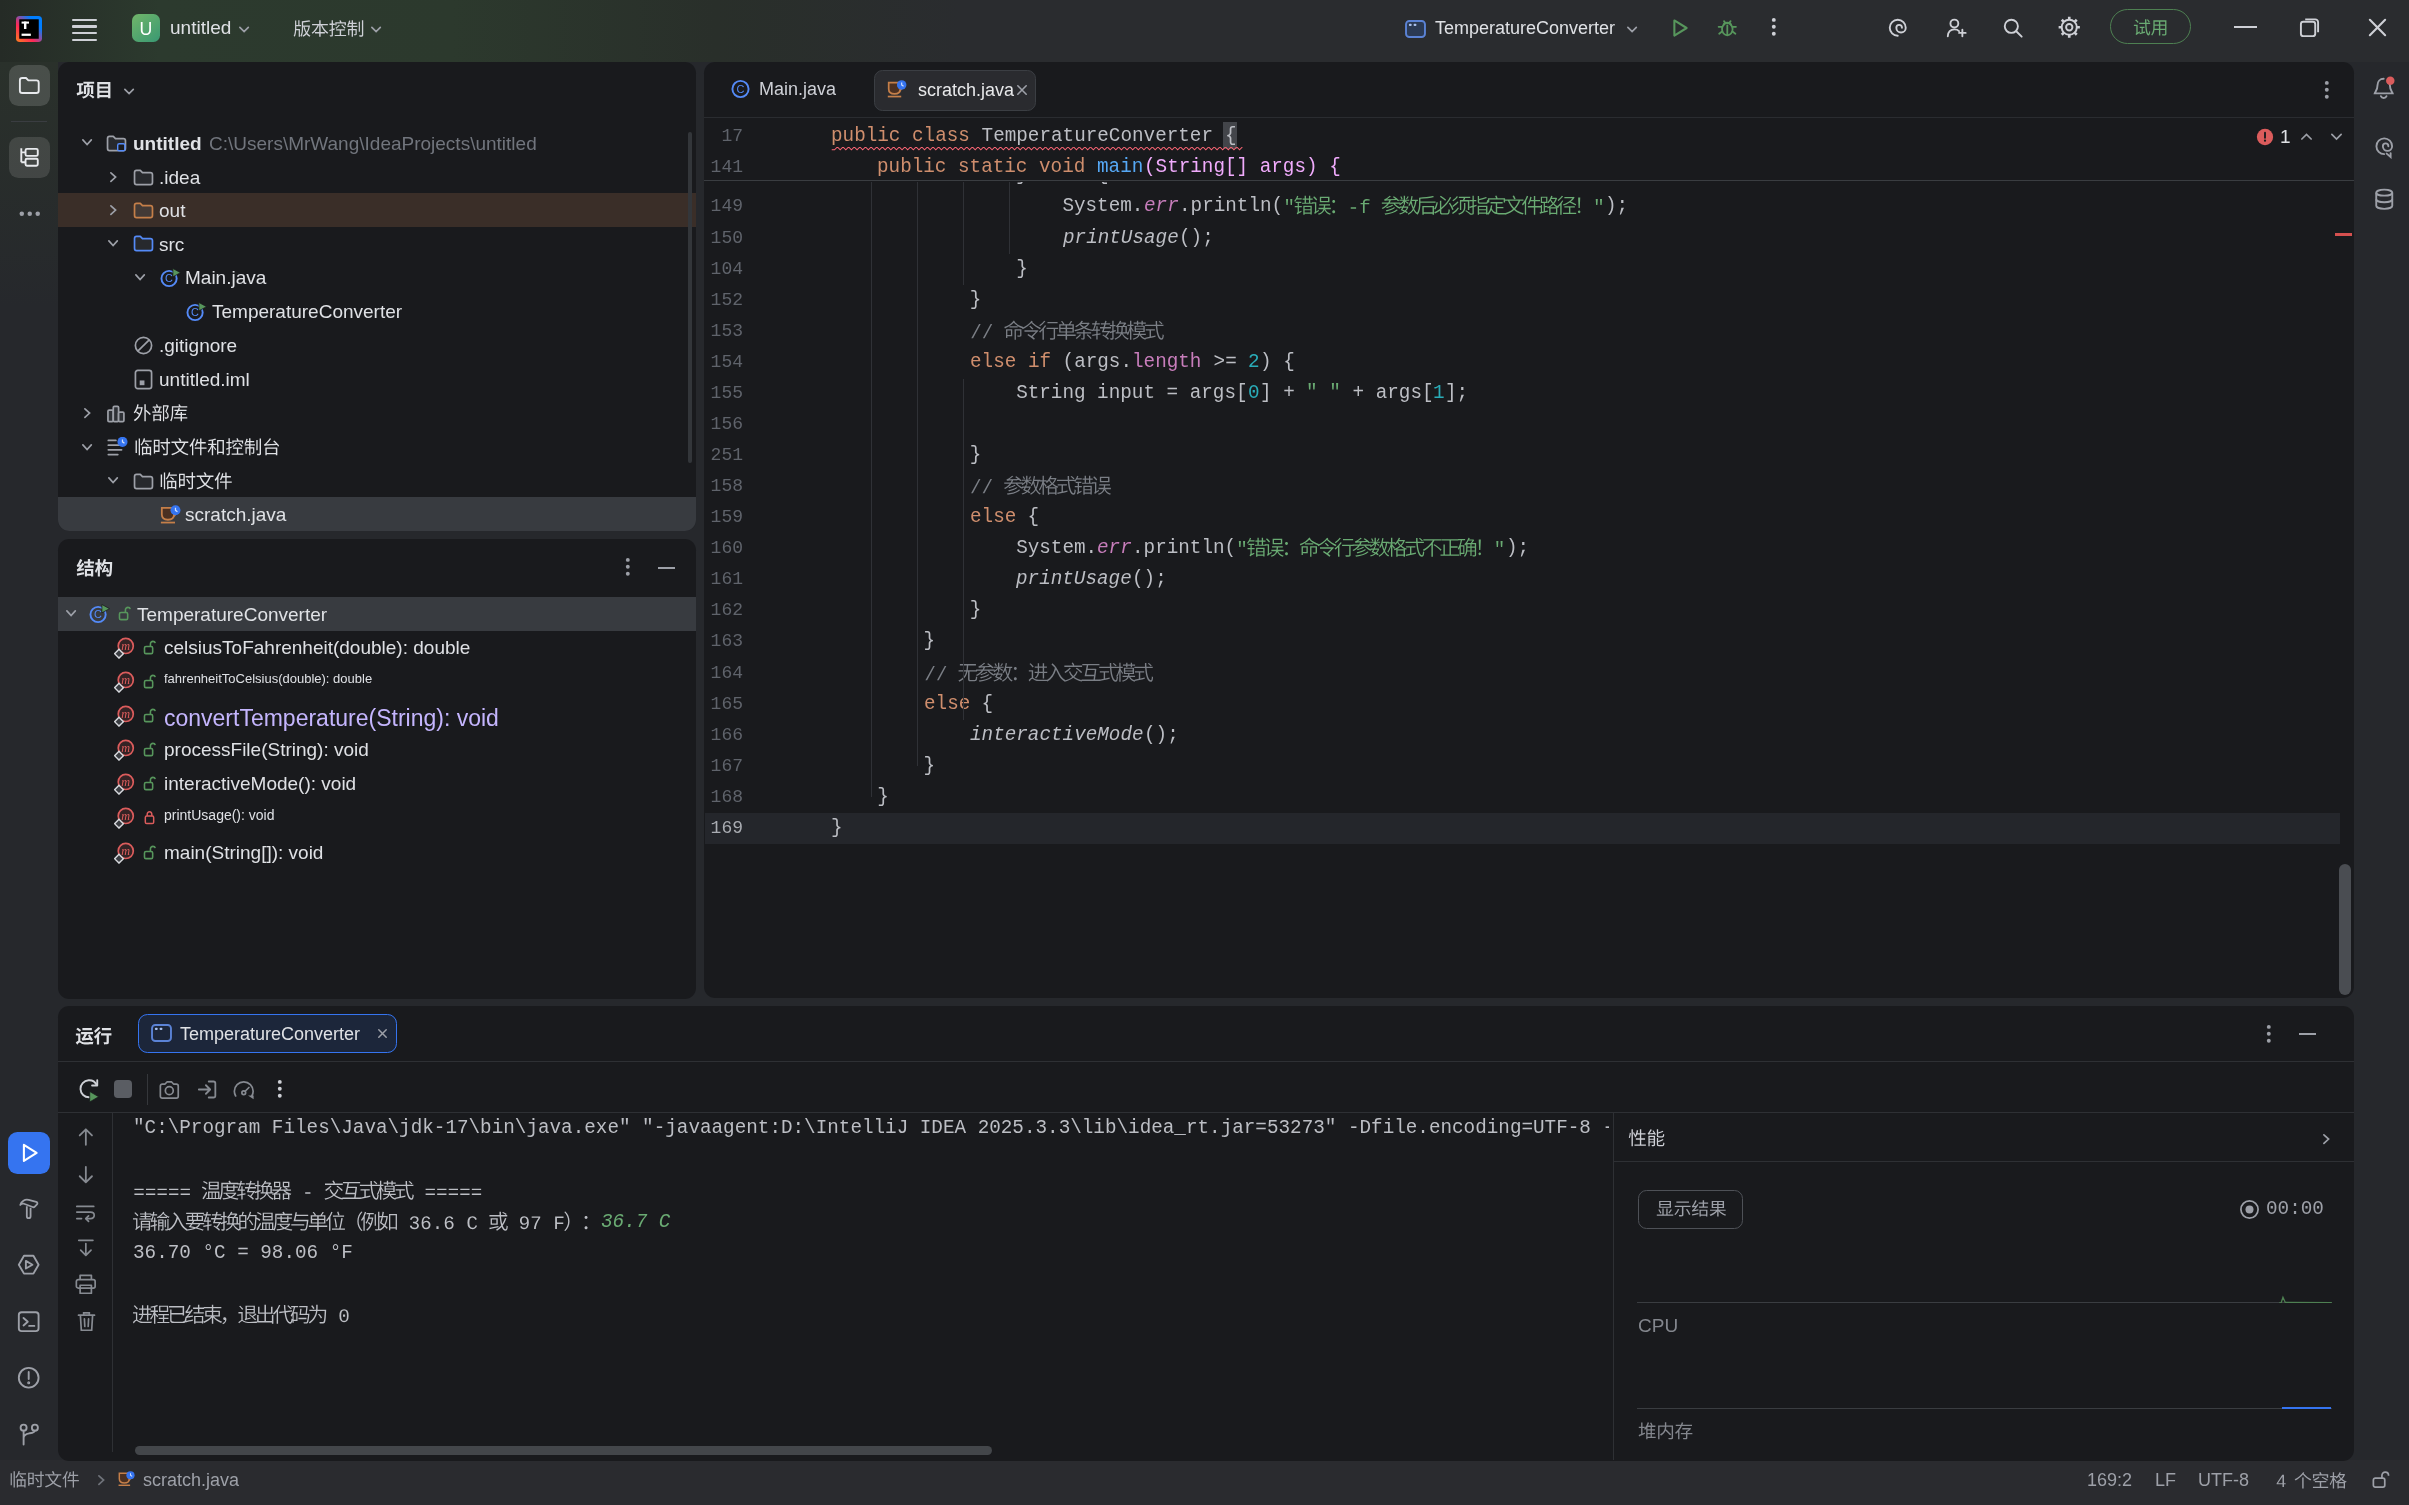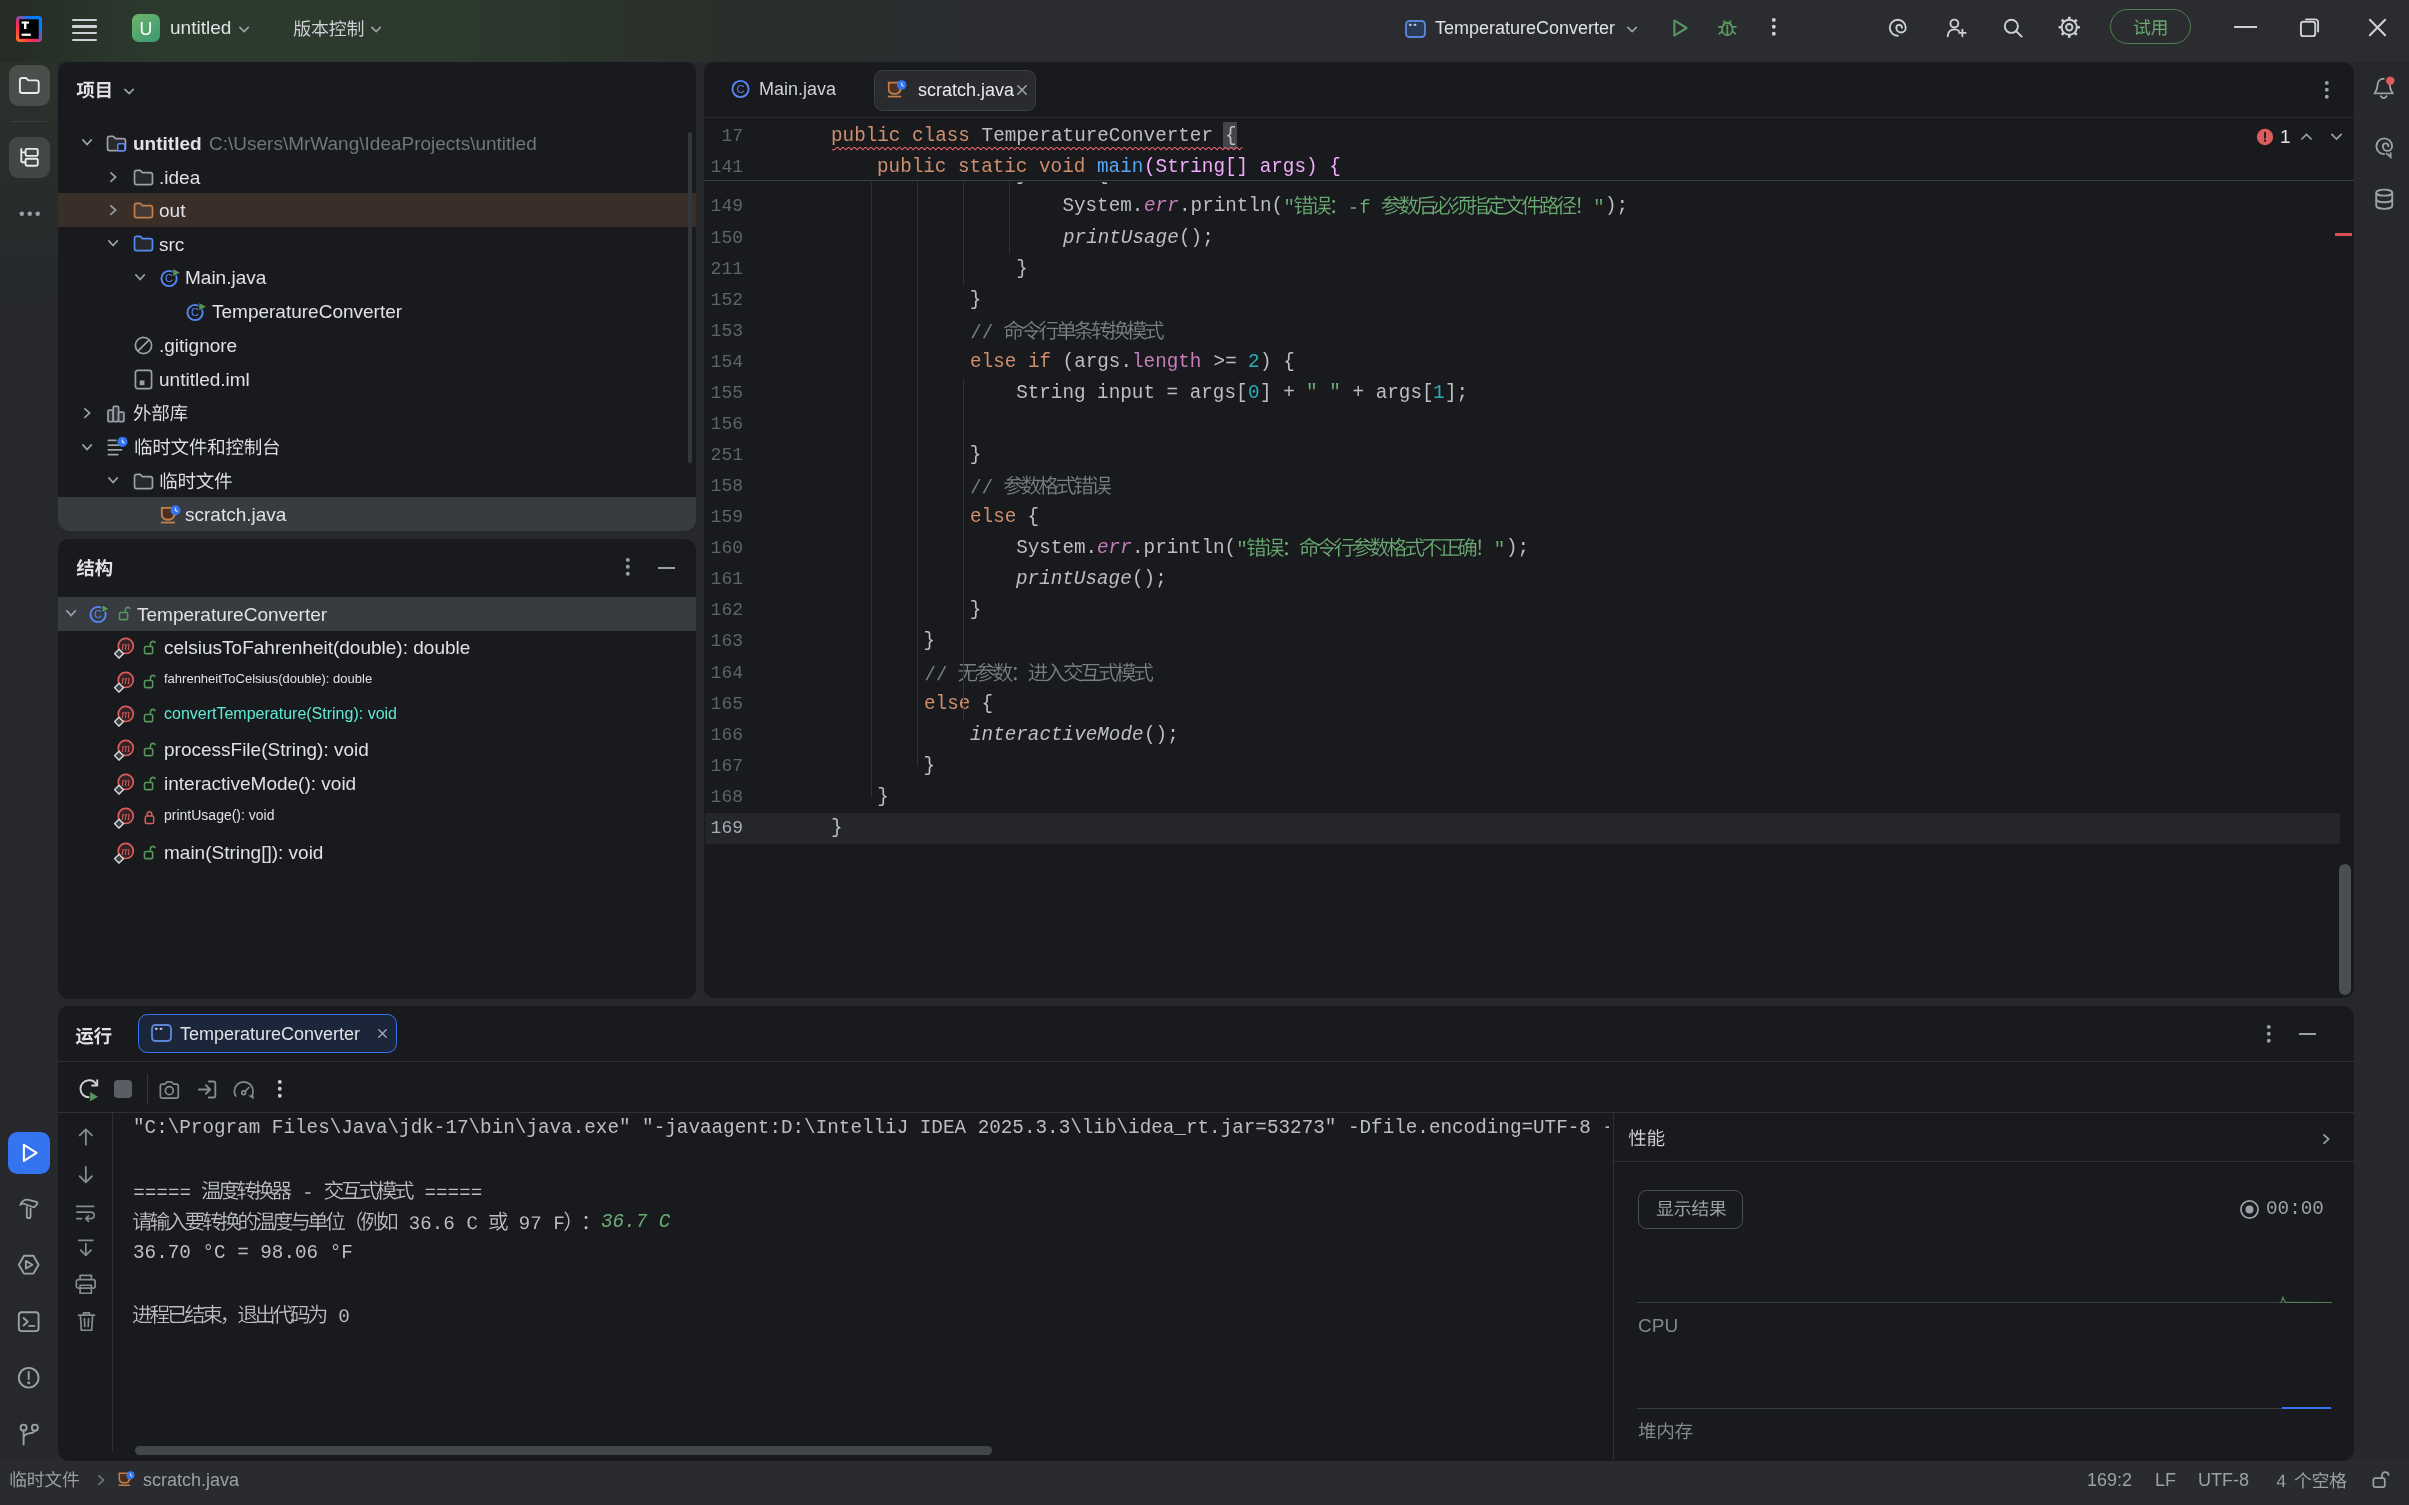--- a/index.html
+++ b/index.html
@@ -356,21 +356,21 @@
 <div class="ab" style="left:164px;top:671px;font-size:13px;color:#dfe1e5">fahrenheitToCelsius(double): double</div>
 <svg class="ab" style="left:114px;top:705px" width="22.6" height="21.7" viewBox="0 0 24 23">
       <circle cx="12.5" cy="9.5" r="8" stroke="#db5c5c" stroke-width="1.8" fill="rgba(219,92,92,0.14)"></circle>
       <text x="12.5" y="13.6" font-family="Liberation Serif" font-size="13" font-style="italic" fill="#db5c5c" text-anchor="middle">m</text>
       <rect x="2" y="14.4" width="6.6" height="6.6" transform="rotate(45 5.3 17.7)" fill="#3a3d42" stroke="#d7d9dd" stroke-width="1.5"></rect>
     </svg>
 <svg class="ab" style="left:143px;top:708px" width="13" height="15" viewBox="0 0 14 16">
       <rect x="1.6" y="7" width="8.8" height="7.6" rx="1.6" stroke="#57965c" stroke-width="1.7" fill="none"></rect>
       <path d="M8 7 V4.2 C8 2.5 9.2 1.4 10.7 1.4 C12 1.4 13 2.2 13.2 3.4" stroke="#57965c" stroke-width="1.7" fill="none"></path>
     </svg>
-<div class="ab" style="left:164px;top:705px;font-size:16px;color:#5eead4">convertTemperature(String): void</div>
+<div class="ab" style="left:164px;top:705px;font-size:23px;color:#c4b5fd">convertTemperature(String): void</div>
 <svg class="ab" style="left:114px;top:739px" width="22.6" height="21.7" viewBox="0 0 24 23">
       <circle cx="12.5" cy="9.5" r="8" stroke="#db5c5c" stroke-width="1.8" fill="rgba(219,92,92,0.14)"></circle>
       <text x="12.5" y="13.6" font-family="Liberation Serif" font-size="13" font-style="italic" fill="#db5c5c" text-anchor="middle">m</text>
       <rect x="2" y="14.4" width="6.6" height="6.6" transform="rotate(45 5.3 17.7)" fill="#3a3d42" stroke="#d7d9dd" stroke-width="1.5"></rect>
     </svg>
 <svg class="ab" style="left:143px;top:742px" width="13" height="15" viewBox="0 0 14 16">
       <rect x="1.6" y="7" width="8.8" height="7.6" rx="1.6" stroke="#57965c" stroke-width="1.7" fill="none"></rect>
       <path d="M8 7 V4.2 C8 2.5 9.2 1.4 10.7 1.4 C12 1.4 13 2.2 13.2 3.4" stroke="#57965c" stroke-width="1.7" fill="none"></path>
     </svg>
 <div class="ab" style="left:164px;top:739px;font-size:19px;color:#dfe1e5">processFile(String): void</div>
@@ -467,21 +467,21 @@
 <div class="ln" style="left:687px;top:191px;">149</div>
 <div class="cl" style="top:223px">
       <span class="mono ab" style="left:0px;top:0;color:#bcbec4">                    </span>
       <span class="mono ab" style="left:232px;top:0;color:#bcbec4;font-style:italic">printUsage</span>
       <span class="mono ab" style="left:348px;top:0;color:#bcbec4">();</span>
     </div>
 <div class="ln" style="left:687px;top:223px;">150</div>
 <div class="cl" style="top:254px">
       <span class="mono ab" style="left:0px;top:0;color:#bcbec4">                }</span>
     </div>
-<div class="ln" style="left:687px;top:254px;">211</div>
+<div class="ln" style="left:687px;top:254px;">104</div>
 <div class="cl" style="top:285px">
       <span class="mono ab" style="left:0px;top:0;color:#bcbec4">            }</span>
     </div>
 <div class="ln" style="left:687px;top:285px;">152</div>
 <div class="cl" style="top:316px">
       <span class="mono ab" style="left:0px;top:0;color:#bcbec4">            </span>
       <div style="position:absolute;left:139px;top:0px;width:194px;height:31px">
         <svg width="194" height="31" viewBox="0 0 206 33" style="position:absolute">
           <path d="M1.1 23.7 9.4 8.6H11.1L3.0 23.7Z M13.4 23.7 21.7 8.6H23.4L15.3 23.7Z M41.8 10.9V12.2H50.5V10.9ZM38.1 14.2V23.5H39.5V21.6H44.7V14.2ZM39.5 15.5H43.3V20.3H39.5ZM47.2 14.2V25.2H48.6V15.5H53.1V20.4C53.1 20.7 53.0 20.8 52.7 20.8C52.3 20.8 51.2 20.8 50.0 20.8C50.1 21.2 50.3 21.7 50.4 22.1C52.1 22.1 53.1 22.1 53.7 21.9C54.3 21.6 54.5 21.2 54.5 20.4V14.2ZM46.3 4.8C44.3 7.8 40.1 10.6 36.1 11.8C36.4 12.1 36.7 12.7 36.9 13.2C40.4 12.0 43.9 9.8 46.3 7.2C48.5 9.7 52.0 12.0 55.4 13.1C55.6 12.6 56.1 12.0 56.5 11.6C53.0 10.7 49.2 8.5 47.2 6.1L47.5 5.7Z M62.8 11.1C64.1 12.1 65.5 13.6 66.2 14.5L67.3 13.6C66.6 12.7 65.1 11.2 63.9 10.3ZM57.7 15.2V16.7H69.8C68.5 18.0 66.8 19.7 65.2 21.3C64.1 20.5 62.9 19.7 61.9 19.1L60.8 20.1C63.2 21.6 66.3 23.9 67.8 25.3L68.9 24.1C68.3 23.5 67.4 22.8 66.5 22.1C68.6 20.0 71.0 17.6 72.7 15.8L71.6 15.1L71.3 15.2ZM65.2 5.0C62.9 8.1 58.8 11.1 54.8 12.8C55.2 13.2 55.6 13.7 55.8 14.1C59.2 12.5 62.5 10.1 65.0 7.5C67.5 10.1 71.2 12.7 74.2 14.0C74.5 13.6 75.0 13.0 75.3 12.7C72.2 11.4 68.2 8.9 65.9 6.4L66.5 5.7Z M82.2 6.4V7.8H93.0V6.4ZM78.6 5.0C77.5 6.6 75.3 8.6 73.5 9.9C73.7 10.1 74.1 10.7 74.3 11.0C76.3 9.6 78.5 7.5 80.0 5.6ZM81.2 12.5V13.9H88.8V23.3C88.8 23.6 88.6 23.7 88.2 23.7C87.8 23.8 86.3 23.8 84.7 23.7C84.9 24.2 85.1 24.8 85.2 25.2C87.4 25.2 88.6 25.1 89.3 24.9C90.0 24.7 90.3 24.2 90.3 23.3V13.9H93.6V12.5ZM79.5 9.8C77.9 12.3 75.5 14.8 73.2 16.5C73.5 16.7 74.1 17.4 74.3 17.7C75.1 17.0 76.0 16.2 76.9 15.2V25.3H78.4V13.6C79.3 12.6 80.2 11.4 80.9 10.3Z M96.1 13.8H101.5V16.4H96.1ZM103.1 13.8H108.8V16.4H103.1ZM96.1 10.1H101.5V12.6H96.1ZM103.1 10.1H108.8V12.6H103.1ZM107.1 5.2C106.5 6.3 105.6 7.8 104.8 8.9H99.4L100.2 8.4C99.8 7.5 98.8 6.1 97.9 5.2L96.6 5.7C97.4 6.7 98.3 8.0 98.8 8.9H94.7V17.6H101.5V19.8H92.6V21.2H101.5V25.2H103.1V21.2H112.2V19.8H103.1V17.6H110.3V8.9H106.4C107.2 7.9 108.0 6.7 108.6 5.7Z M116.8 19.5C115.7 20.9 113.7 22.5 112.3 23.3C112.6 23.6 113.0 24.1 113.3 24.4C114.7 23.4 116.8 21.6 118.0 20.0ZM123.9 20.2C125.5 21.5 127.3 23.3 128.1 24.5L129.2 23.6C128.4 22.4 126.5 20.7 125.0 19.4ZM124.9 8.4C123.9 9.6 122.6 10.7 121.1 11.5C119.7 10.7 118.5 9.7 117.5 8.5L117.6 8.4ZM118.4 5.0C117.3 7.0 115.0 9.3 111.7 10.9C112.1 11.2 112.5 11.7 112.8 12.0C114.2 11.2 115.5 10.4 116.5 9.4C117.4 10.5 118.5 11.5 119.7 12.3C117.0 13.6 113.9 14.4 110.9 14.8C111.1 15.2 111.4 15.8 111.6 16.2C114.8 15.6 118.2 14.6 121.1 13.1C123.7 14.5 126.9 15.5 130.4 16.0C130.5 15.6 130.9 15.0 131.2 14.7C128.0 14.3 125.0 13.5 122.5 12.3C124.4 11.0 126.0 9.5 127.1 7.6L126.1 7.0L125.9 7.1H118.8C119.3 6.5 119.7 5.9 120.1 5.3ZM120.3 14.8V17.2H113.3V18.6H120.3V23.5C120.3 23.8 120.2 23.9 120.0 23.9C119.7 23.9 118.9 23.9 118.0 23.8C118.2 24.2 118.4 24.8 118.5 25.1C119.7 25.1 120.5 25.1 121.1 24.9C121.6 24.7 121.8 24.3 121.8 23.5V18.6H128.7V17.2H121.8V14.8Z M130.6 16.1C130.8 16.0 131.4 15.8 132.2 15.8H134.2V19.1L129.7 19.9L130.0 21.3L134.2 20.5V25.1H135.6V20.2L138.7 19.6L138.6 18.3L135.6 18.9V15.8H138.0V14.5H135.6V11.0H134.2V14.5H131.9C132.6 12.9 133.3 11.0 133.9 9.0H137.9V7.7H134.3C134.5 6.9 134.7 6.1 134.8 5.4L133.4 5.1C133.3 5.9 133.1 6.8 132.8 7.7H129.8V9.0H132.5C132.0 10.9 131.4 12.5 131.2 13.0C130.8 14.0 130.5 14.7 130.1 14.8C130.3 15.2 130.5 15.8 130.6 16.1ZM138.1 11.8V13.2H141.5C141.0 14.7 140.5 16.2 140.1 17.3H146.6C145.8 18.4 144.8 19.8 143.8 21.1C143.0 20.6 142.2 20.1 141.5 19.6L140.6 20.6C142.8 21.9 145.3 23.9 146.6 25.2L147.6 24.1C146.9 23.4 146.0 22.7 144.9 21.9C146.3 20.0 147.8 17.9 148.9 16.3L147.9 15.8L147.6 15.9H142.2L143.0 13.2H149.8V11.8H143.4L144.2 9.1H149.0V7.7H144.5L145.2 5.3L143.7 5.1L143.0 7.7H139.0V9.1H142.7L141.9 11.8Z M151.2 5.1V9.5H148.6V10.9H151.2V16.0C150.1 16.3 149.1 16.6 148.3 16.8L148.7 18.3L151.2 17.5V23.4C151.2 23.7 151.0 23.7 150.8 23.7C150.6 23.8 149.8 23.8 149.0 23.7C149.1 24.2 149.3 24.8 149.4 25.2C150.6 25.2 151.4 25.1 151.9 24.9C152.4 24.6 152.6 24.2 152.6 23.4V17.0L155.0 16.2L154.8 14.8L152.6 15.5V10.9H154.7V9.5H152.6V5.1ZM159.2 8.3H163.9C163.4 9.1 162.7 9.9 162.0 10.6H157.4C158.1 9.9 158.7 9.1 159.2 8.3ZM154.8 17.2V18.5H160.2C159.3 20.4 157.5 22.5 153.6 24.2C153.9 24.5 154.3 25.0 154.6 25.2C158.4 23.4 160.4 21.3 161.4 19.2C162.8 21.9 165.1 24.1 167.7 25.2C168.0 24.8 168.4 24.3 168.7 24.0C166.0 23.0 163.7 20.9 162.4 18.5H168.3V17.2H166.7V10.6H163.7C164.6 9.7 165.5 8.6 166.1 7.6L165.1 6.9L164.8 7.0H160.0C160.3 6.4 160.6 5.8 160.8 5.3L159.3 5.0C158.5 6.9 157.1 9.3 154.9 11.0C155.2 11.2 155.7 11.7 155.9 12.0L156.4 11.6V17.2ZM157.8 17.2V11.8H160.9V14.1C160.9 15.0 160.9 16.1 160.6 17.2ZM165.2 17.2H162.1C162.3 16.1 162.4 15.1 162.4 14.1V11.8H165.2Z M176.4 14.3H184.3V16.0H176.4ZM176.4 11.5H184.3V13.2H176.4ZM182.3 5.1V6.9H178.8V5.1H177.4V6.9H174.0V8.2H177.4V9.9H178.8V8.2H182.3V9.9H183.7V8.2H186.9V6.9H183.7V5.1ZM175.0 10.4V17.1H179.5C179.4 17.8 179.4 18.4 179.2 19.0H173.6V20.3H178.7C177.9 22.1 176.3 23.3 173.0 24.1C173.3 24.3 173.7 24.9 173.8 25.2C177.6 24.3 179.4 22.7 180.3 20.3H180.3C181.4 22.8 183.5 24.4 186.4 25.2C186.6 24.8 187.1 24.3 187.4 24.0C184.8 23.5 182.8 22.2 181.8 20.3H186.9V19.0H180.7C180.8 18.4 180.9 17.8 181.0 17.1H185.8V10.4ZM170.1 5.0V9.3H167.3V10.7H170.1C169.5 13.7 168.2 17.4 166.9 19.2C167.2 19.6 167.5 20.2 167.7 20.6C168.6 19.3 169.4 17.1 170.1 14.8V25.2H171.5V13.6C172.1 14.8 172.9 16.3 173.2 17.1L174.1 16.0C173.7 15.3 172.1 12.5 171.5 11.6V10.7H173.8V9.3H171.5V5.0Z M200.5 6.1C201.6 6.9 203.0 8.1 203.7 8.9L204.7 7.9C204.0 7.2 202.6 6.0 201.4 5.2ZM197.4 5.2C197.4 6.5 197.4 7.9 197.5 9.2H186.1V10.7H197.6C198.2 18.9 200.1 25.3 203.6 25.3C205.2 25.3 205.8 24.1 206.1 20.3C205.7 20.2 205.1 19.9 204.8 19.5C204.6 22.5 204.4 23.7 203.8 23.7C201.4 23.7 199.7 18.3 199.1 10.7H205.7V9.2H199.0C199.0 7.9 198.9 6.6 198.9 5.2ZM186.2 23.1 186.7 24.6C189.5 23.9 193.5 23.0 197.3 22.1L197.2 20.8L192.4 21.8V15.5H196.6V14.1H186.8V15.5H190.9V22.1Z" fill="#7a7e85"></path>
         </svg>

